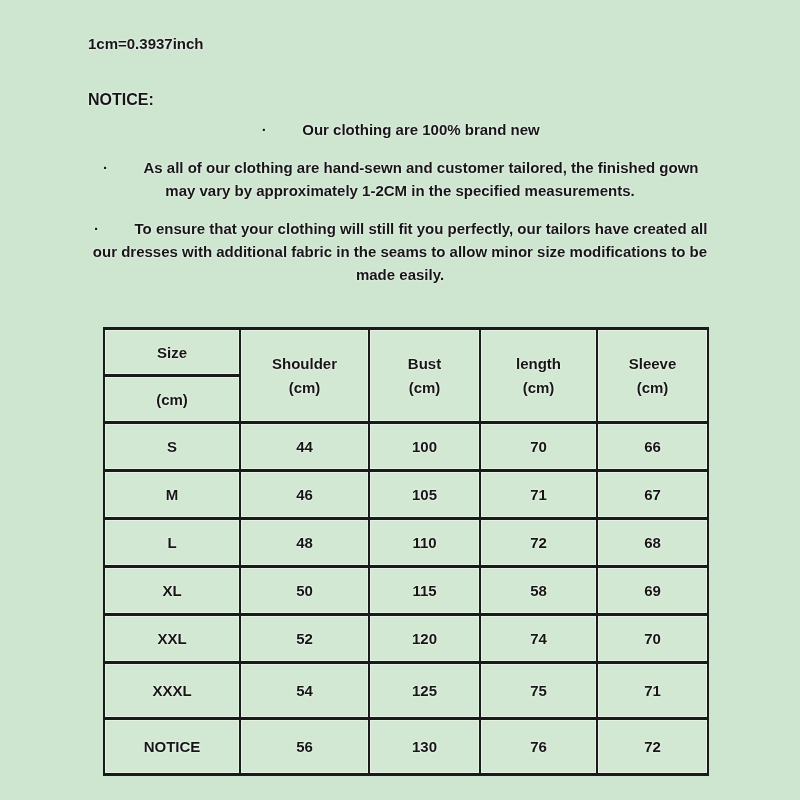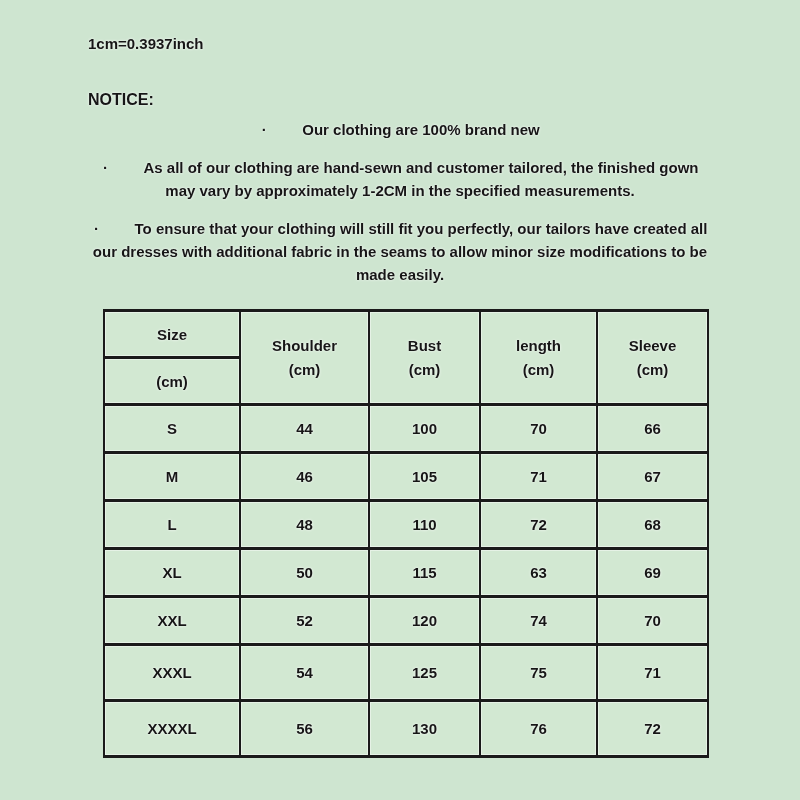--- a/index.html
+++ b/index.html
@@ -42,21 +42,21 @@
     font-size: 15px;
   }
   .bullet .gap {
     display: inline-block;
     width: 34px;
   }
 
   table.size-table {
     position: absolute;
     left: 103px;
-    top: 309px;
+    top: 327px;
     border-collapse: collapse;
     table-layout: fixed;
   }
   table.size-table td {
     border: 2px solid #1a1a1a;
     border-top-width: 3px;
     border-bottom-width: 3px;
     text-align: center;
     vertical-align: middle;
     font-size: 15px;
@@ -135,38 +135,38 @@
       <td class="halo">L</td>
       <td class="halo">48</td>
       <td class="halo">110</td>
       <td class="halo">72</td>
       <td class="halo">68</td>
     </tr>
     <tr class="body-row">
       <td class="halo">XL</td>
       <td class="halo">50</td>
       <td class="halo">115</td>
-      <td class="halo">63</td>
+      <td class="halo">58</td>
       <td class="halo">69</td>
     </tr>
     <tr class="body-row">
       <td class="halo">XXL</td>
       <td class="halo">52</td>
       <td class="halo">120</td>
       <td class="halo">74</td>
       <td class="halo">70</td>
     </tr>
     <tr class="body-row tall">
       <td class="halo">XXXL</td>
       <td class="halo">54</td>
       <td class="halo">125</td>
       <td class="halo">75</td>
       <td class="halo">71</td>
     </tr>
     <tr class="body-row tall">
-      <td class="halo">XXXXL</td>
+      <td class="halo">NOTICE</td>
       <td class="halo">56</td>
       <td class="halo">130</td>
       <td class="halo">76</td>
       <td class="halo">72</td>
     </tr>
   </tbody>
 </table>
 
 </body></html>

